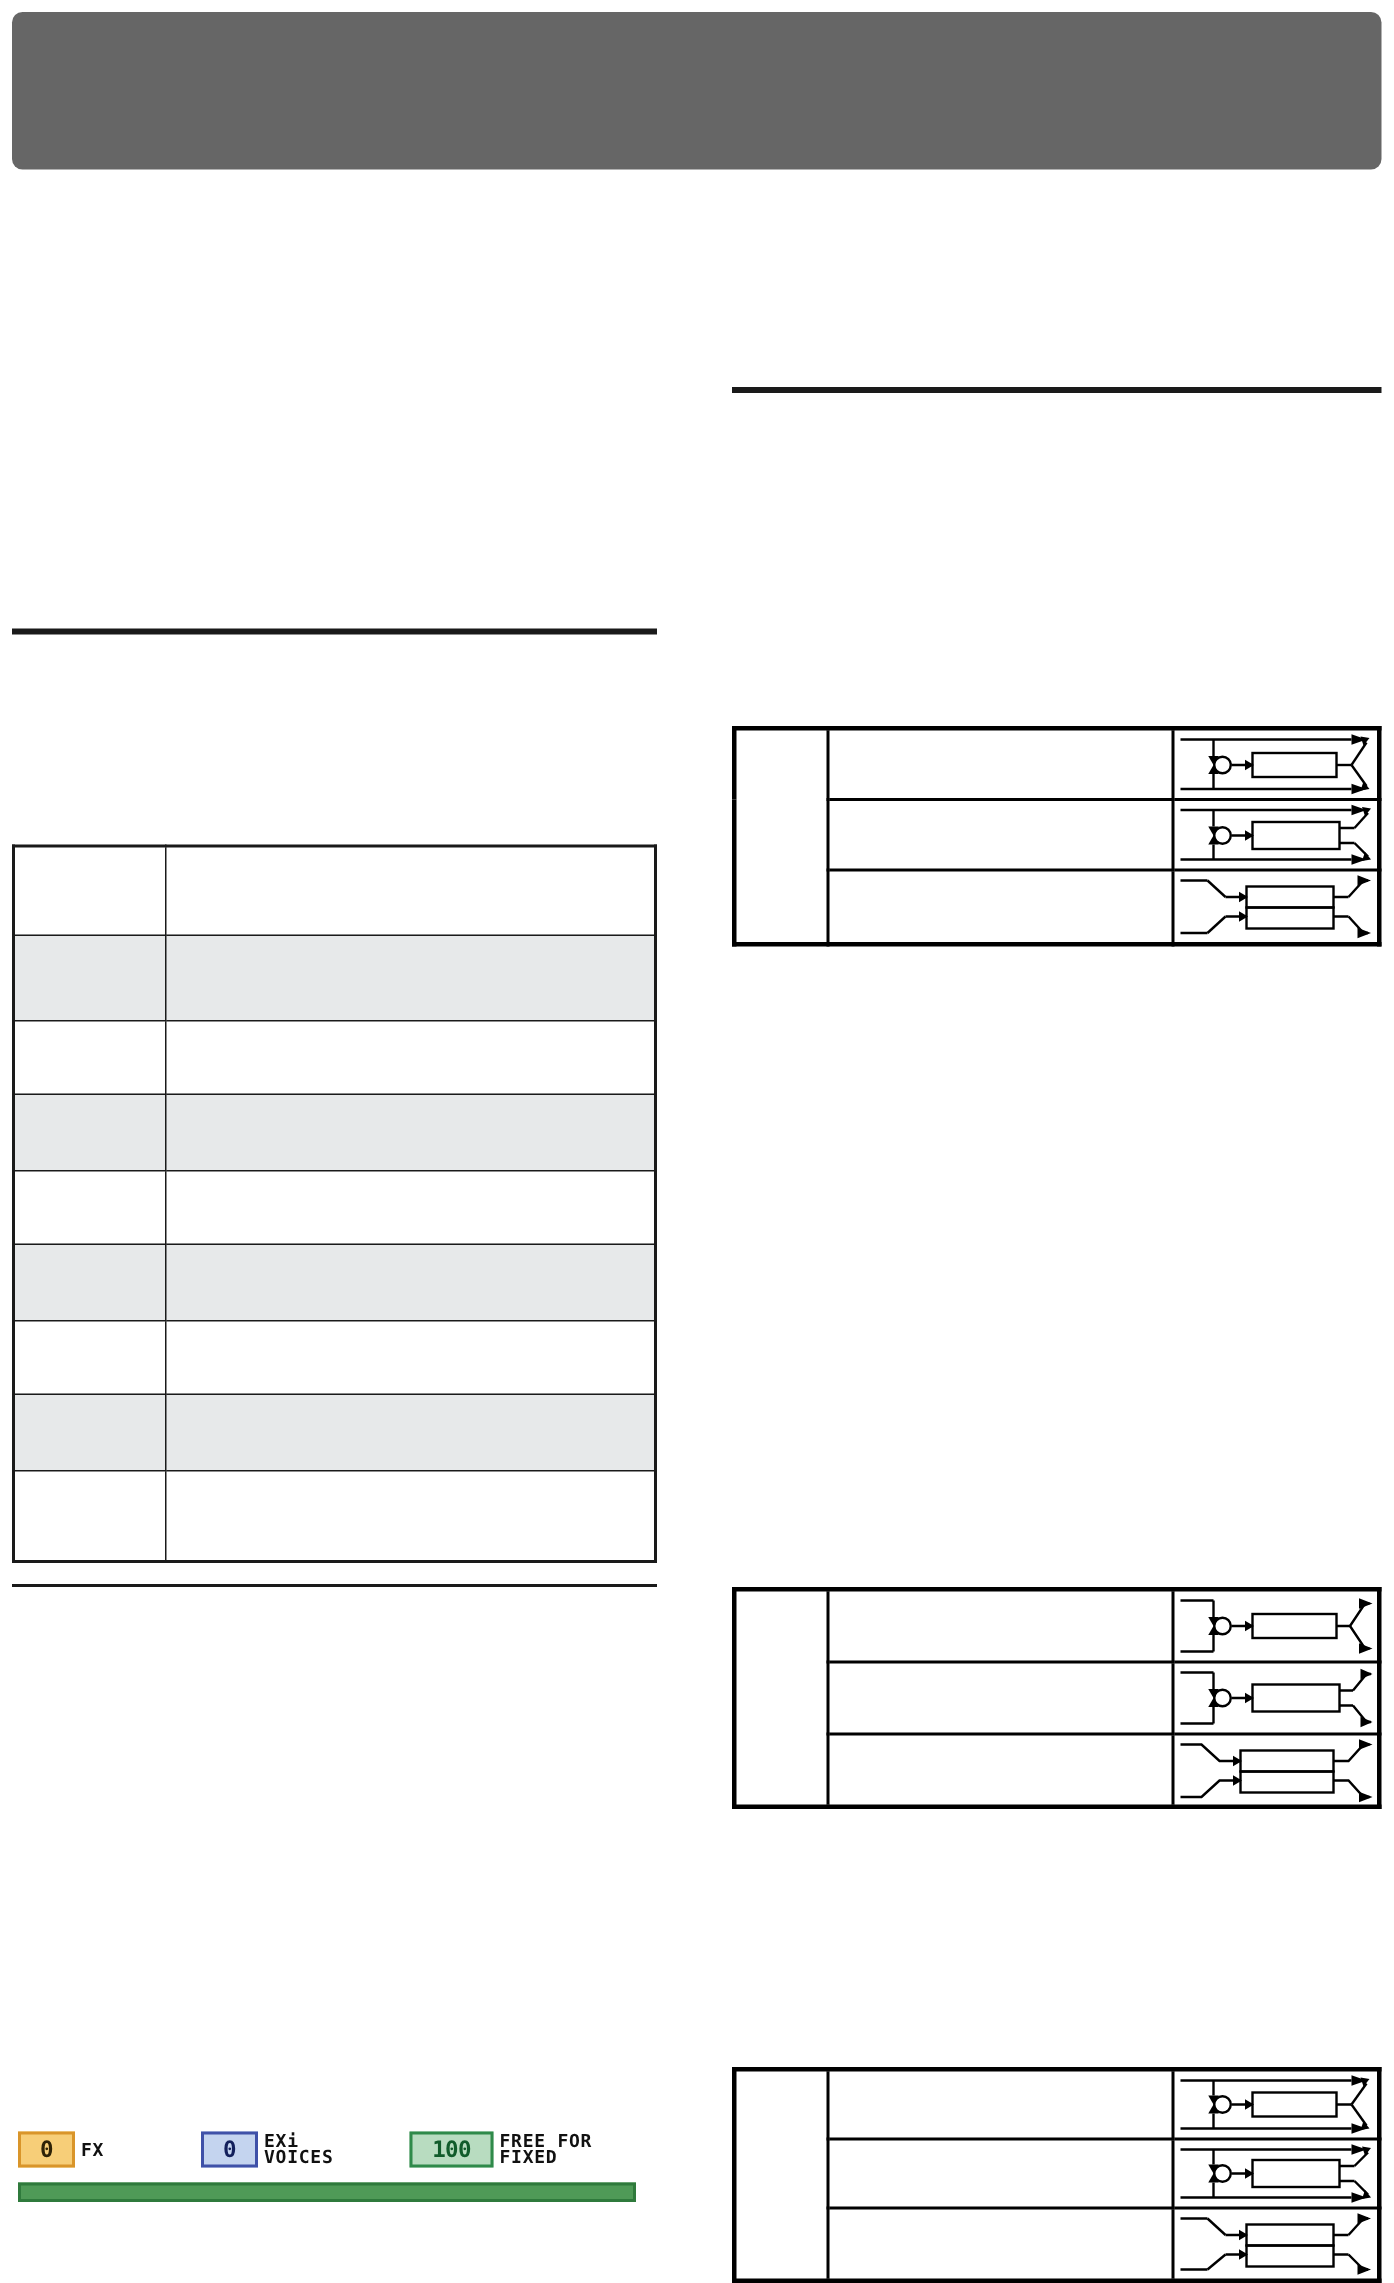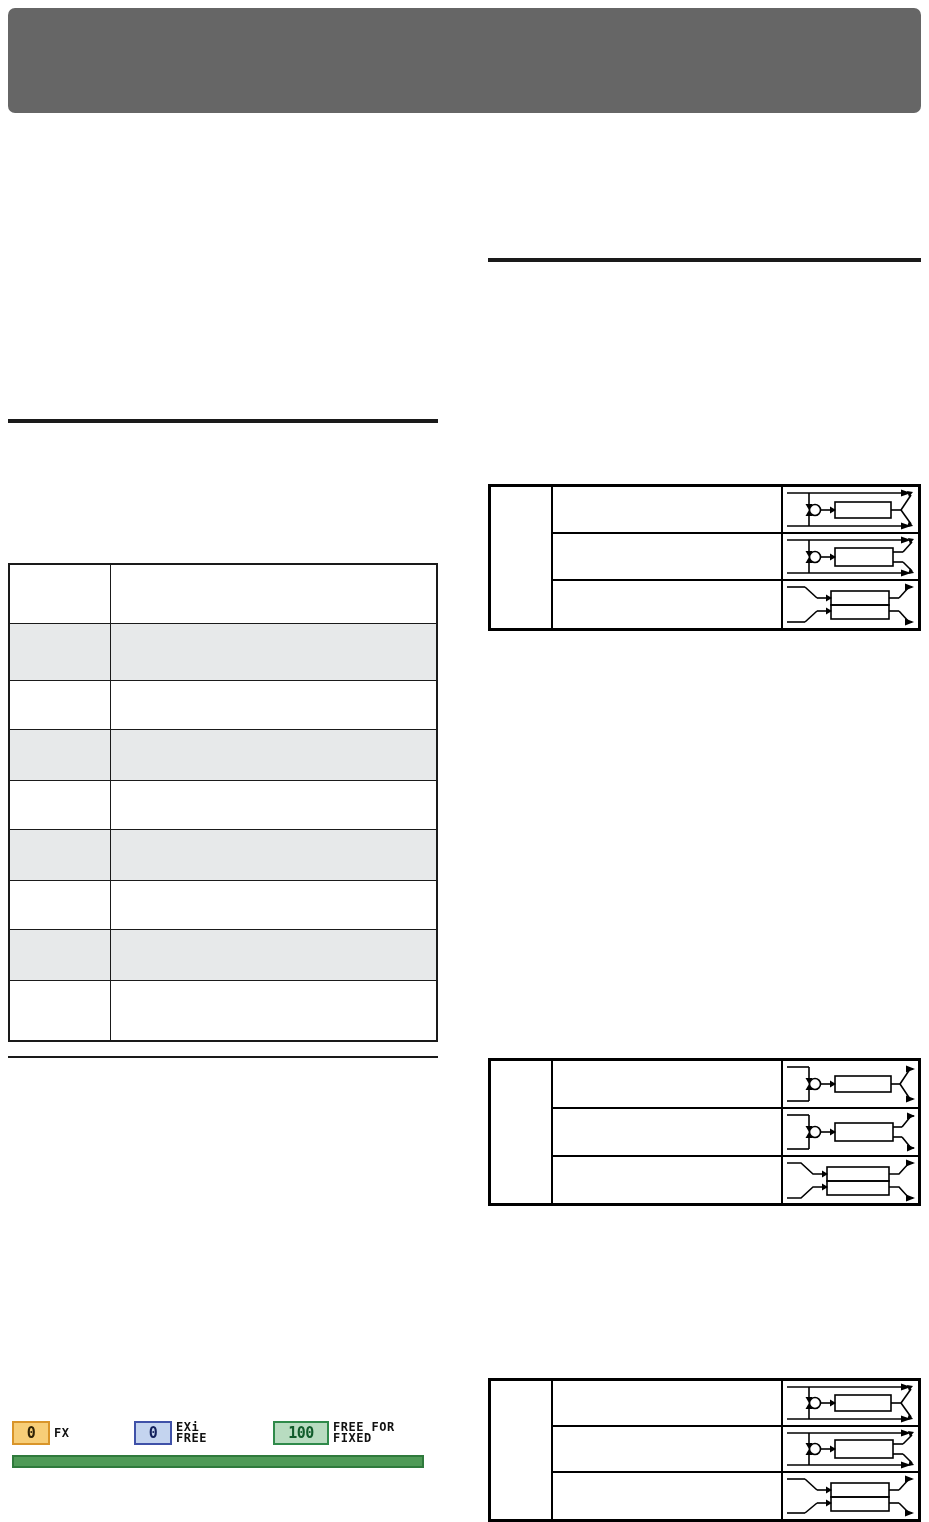--- a/index.html
+++ b/index.html
@@ -239,21 +239,21 @@
           <span>0</span>
         </div>
         <span class="badge-label">FX</span>
       </div>
 
       <div class="badge-group" style="left:126px; top:2px;">
         <div class="badge-box exi">
           <span>0</span>
         </div>
         <span class="badge-label">EXi
-FREE</span>
+VOICES</span>
       </div>
 
       <div class="badge-group" style="left:265px; top:2px;">
         <div class="badge-box voices">
           <span>100</span>
         </div>
         <span class="badge-label">FREE FOR
 FIXED</span>
       </div>
 

